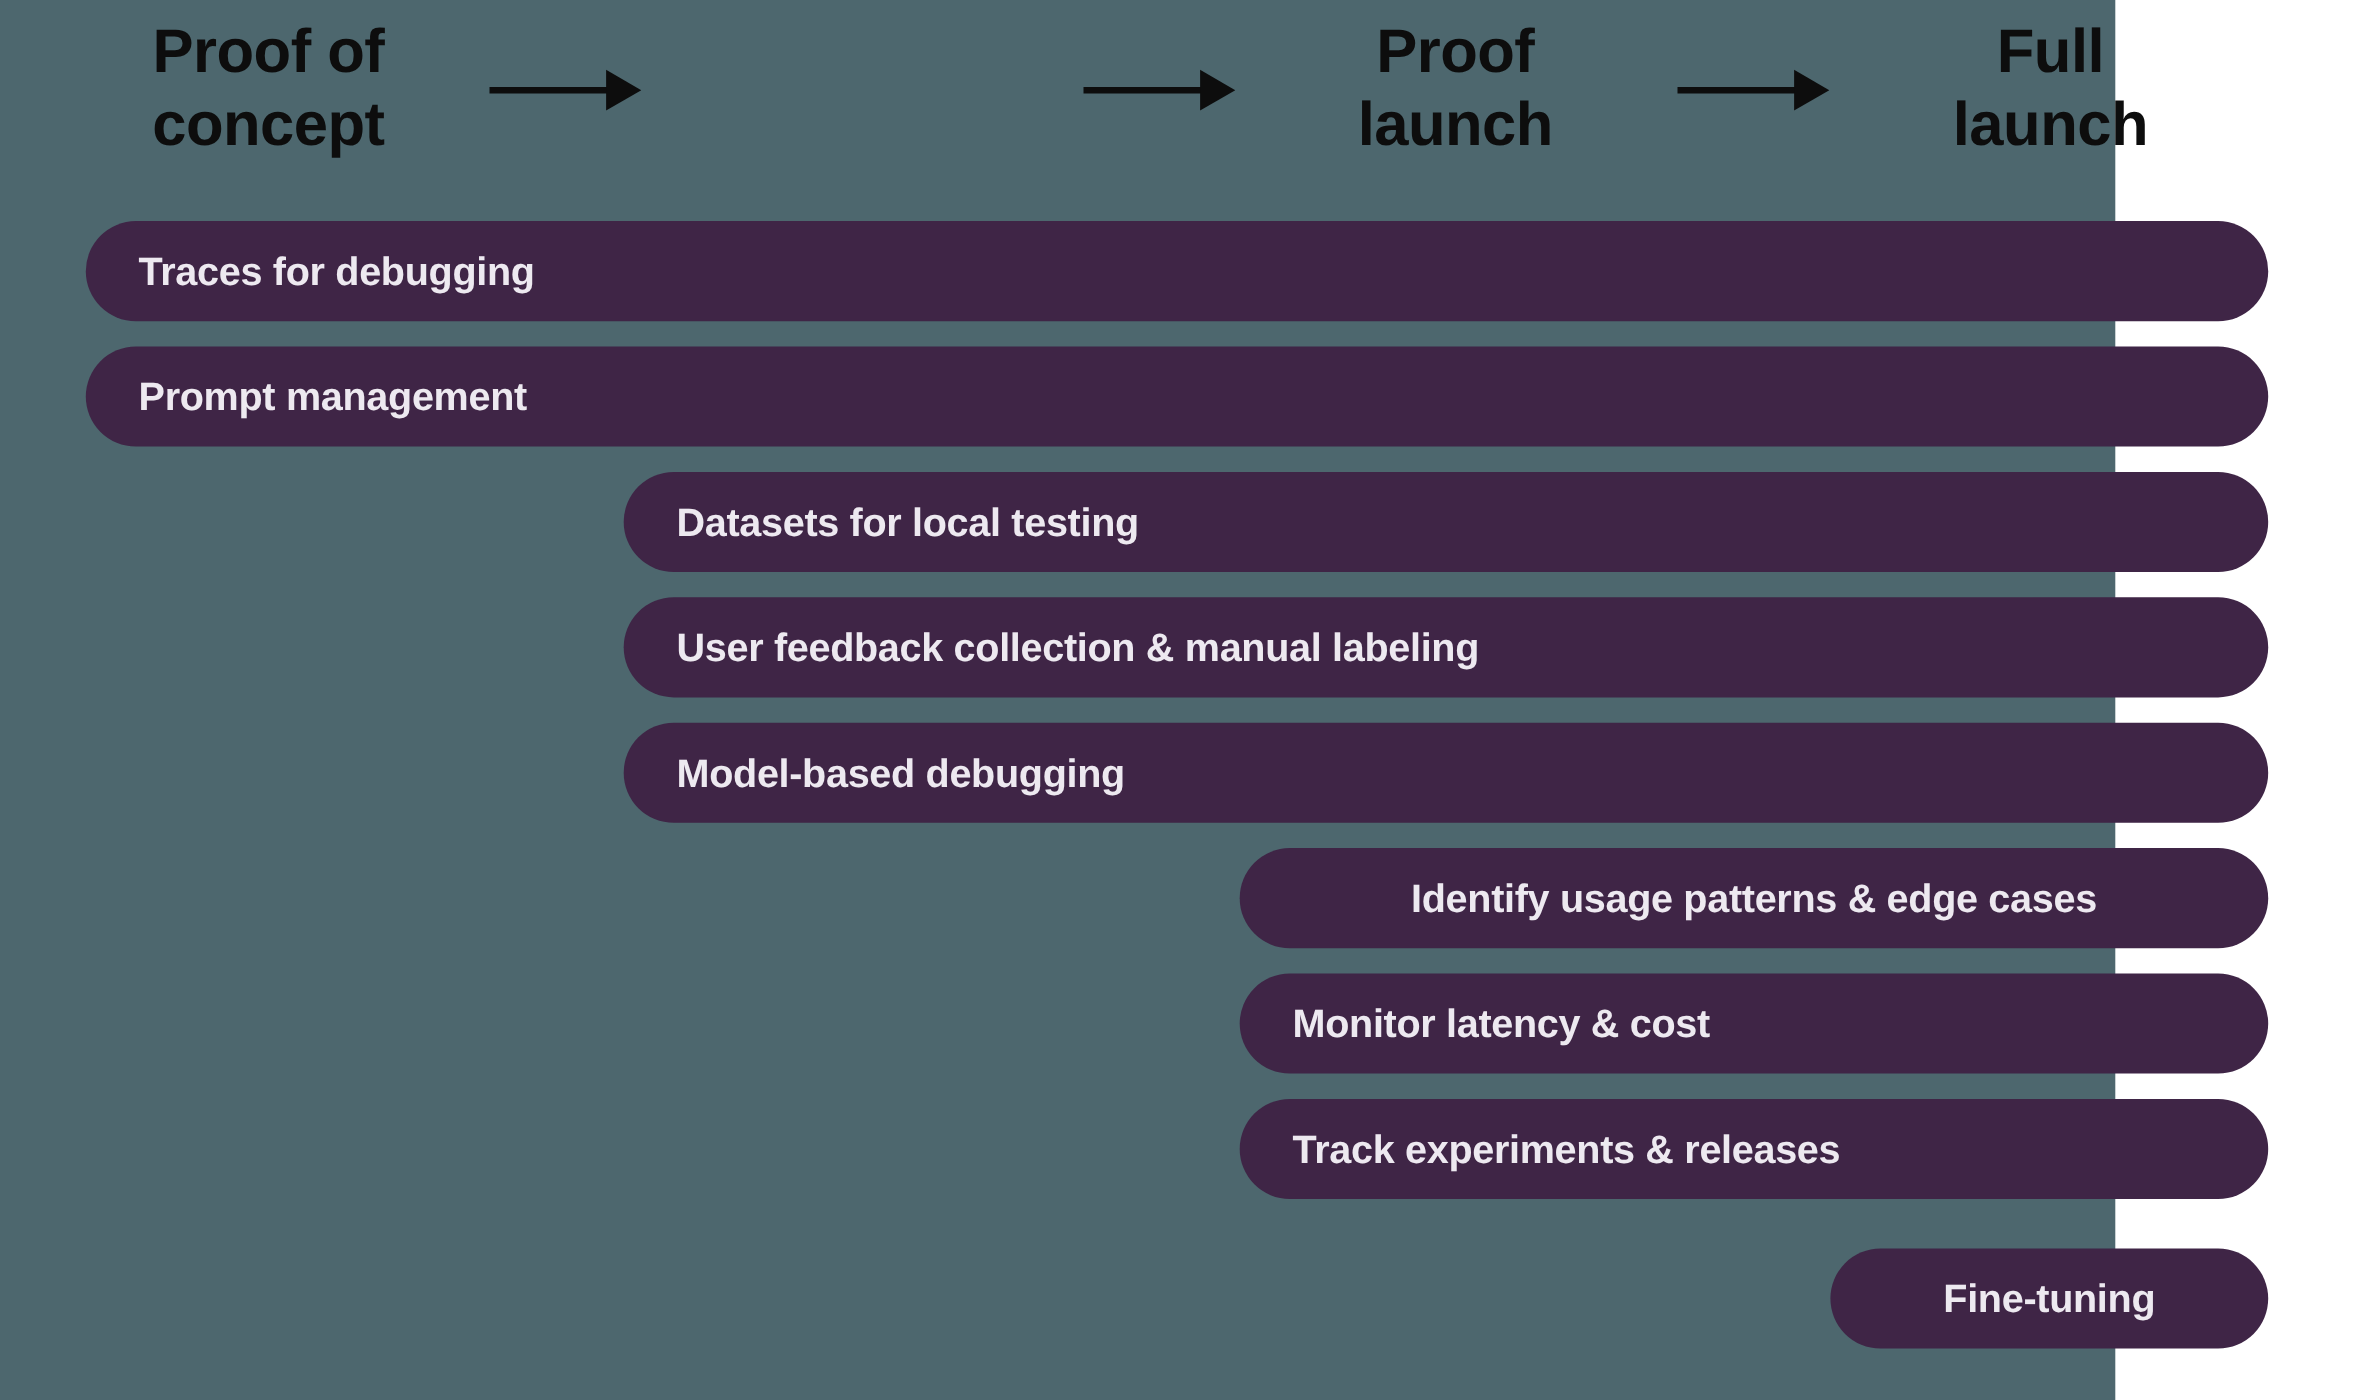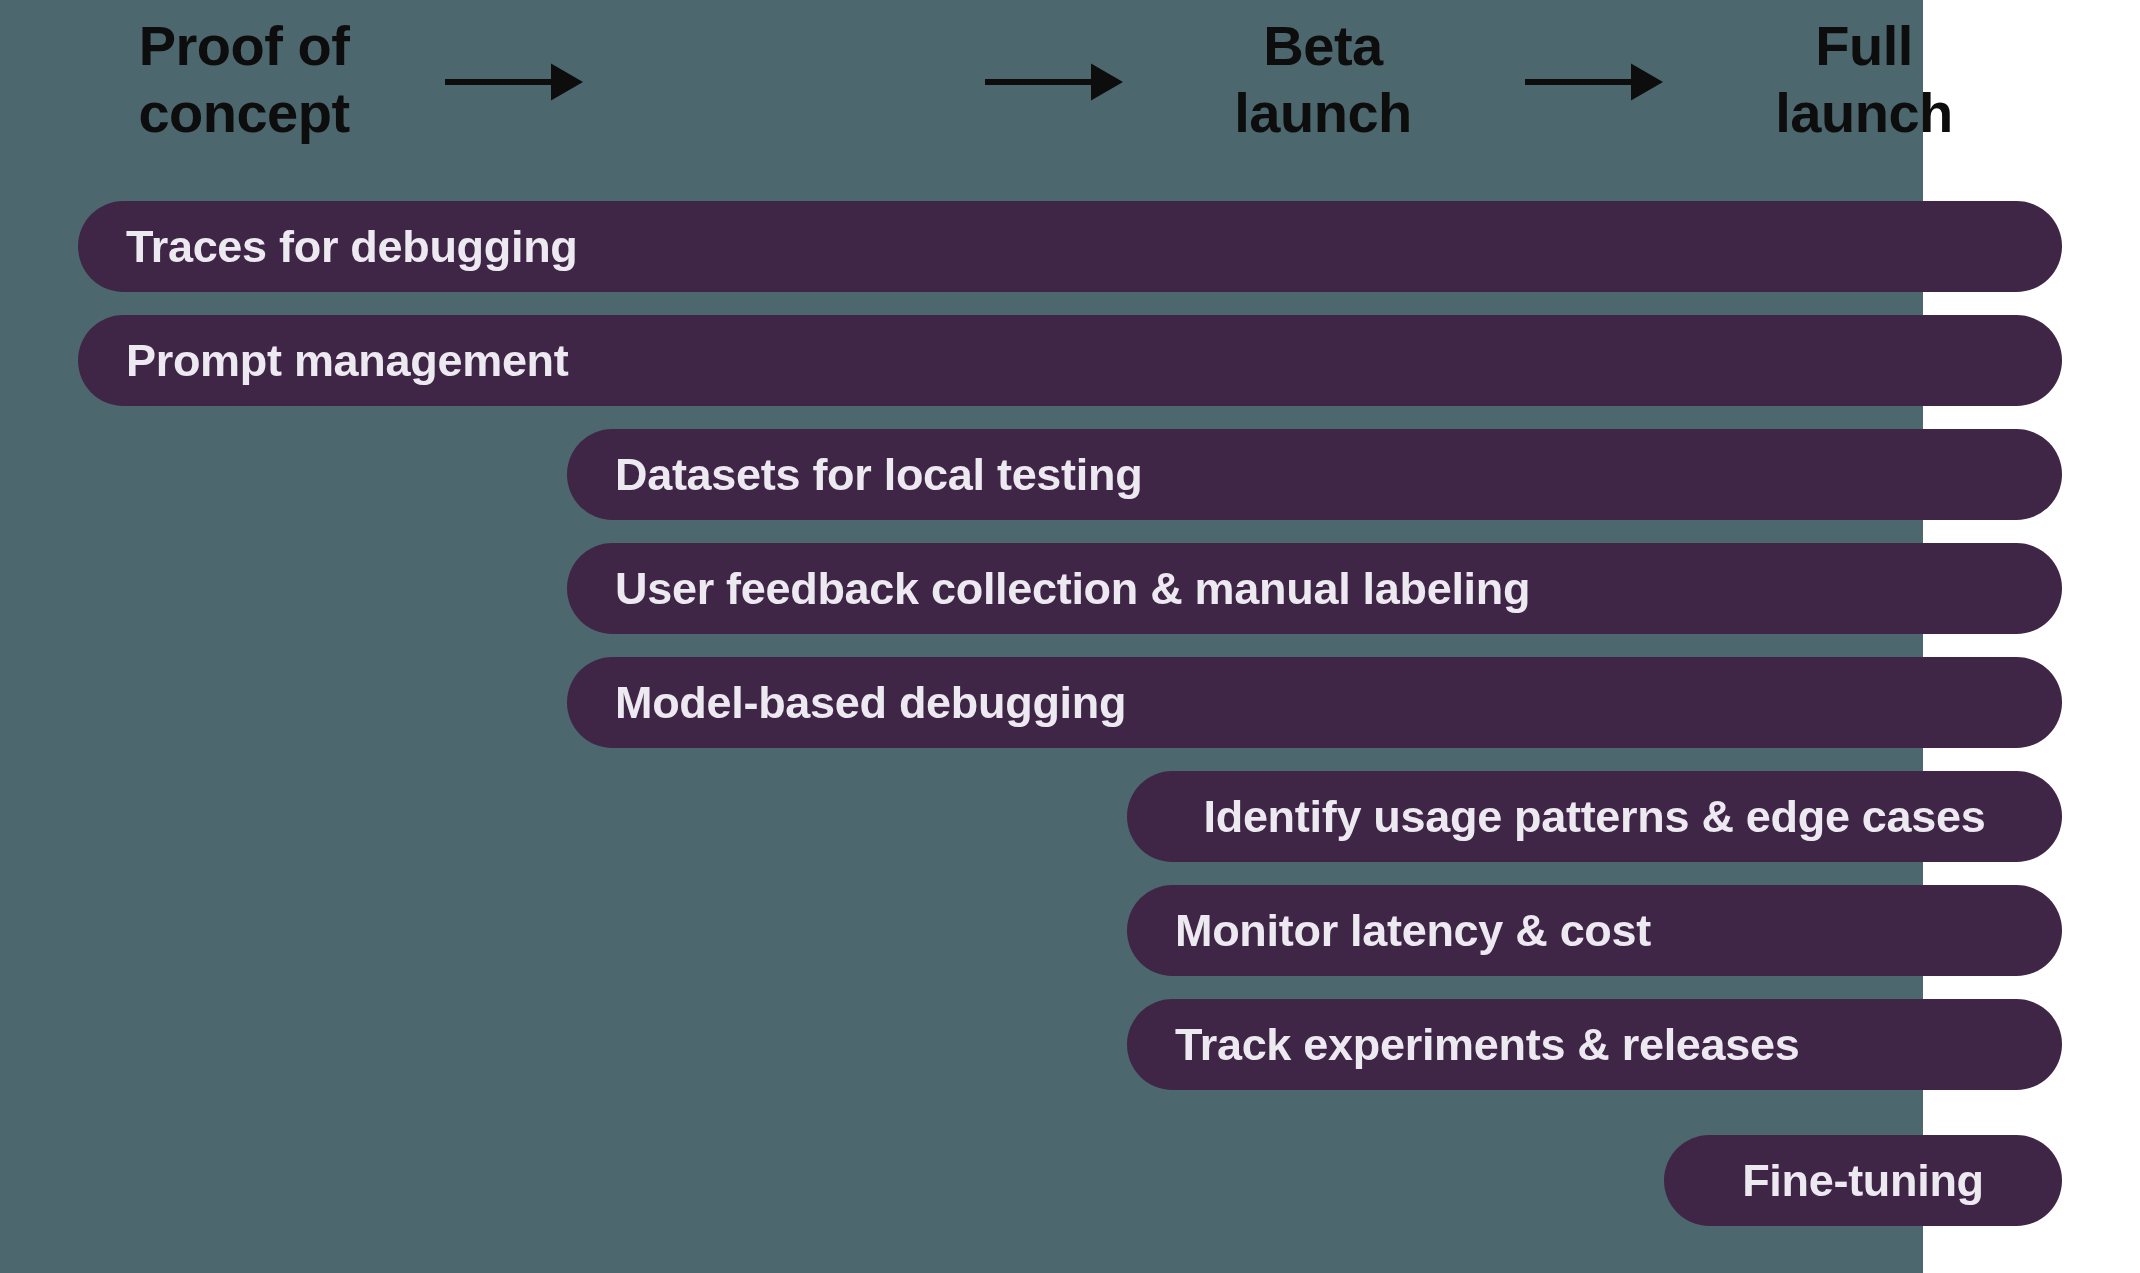--- a/index.html
+++ b/index.html
@@ -44,37 +44,37 @@
     background: var(--bar, #3F2546);
     border-radius: 45.5px;
     display: flex;
     align-items: center;
     padding: 0 48px;
     box-sizing: border-box;
   }
   .bar.center { justify-content: center; }
   .bar-label {
     color: var(--bar-text, #EDE9F0);
-    font-size: 45px;
+    font-size: 36px;
     font-weight: 700;
     letter-spacing: -0.3px;
     white-space: nowrap;
   }
 </style>
 </head>
 <body>
 
 <div class="canvas">
 
   <div class="phase-header" style="left:24px">
     <span class="phase-line">Proof of</span>
     <span class="phase-line">concept</span>
   </div>
   <div class="phase-header" style="left:1103px">
-    <span class="phase-line">Beta</span>
+    <span class="phase-line">Proof</span>
     <span class="phase-line">launch</span>
   </div>
   <div class="phase-header" style="left:1644px">
     <span class="phase-line">Full</span>
     <span class="phase-line">launch</span>
   </div>
 
   <svg class="flow-arrow" style="left:443px" viewBox="0 0 140 44" aria-hidden="true">
     <line x1="2" y1="22" x2="112" y2="22" stroke="currentColor" stroke-width="6"></line>
     <polygon points="108,3.5 140,22 108,40.5" fill="currentColor"></polygon>

